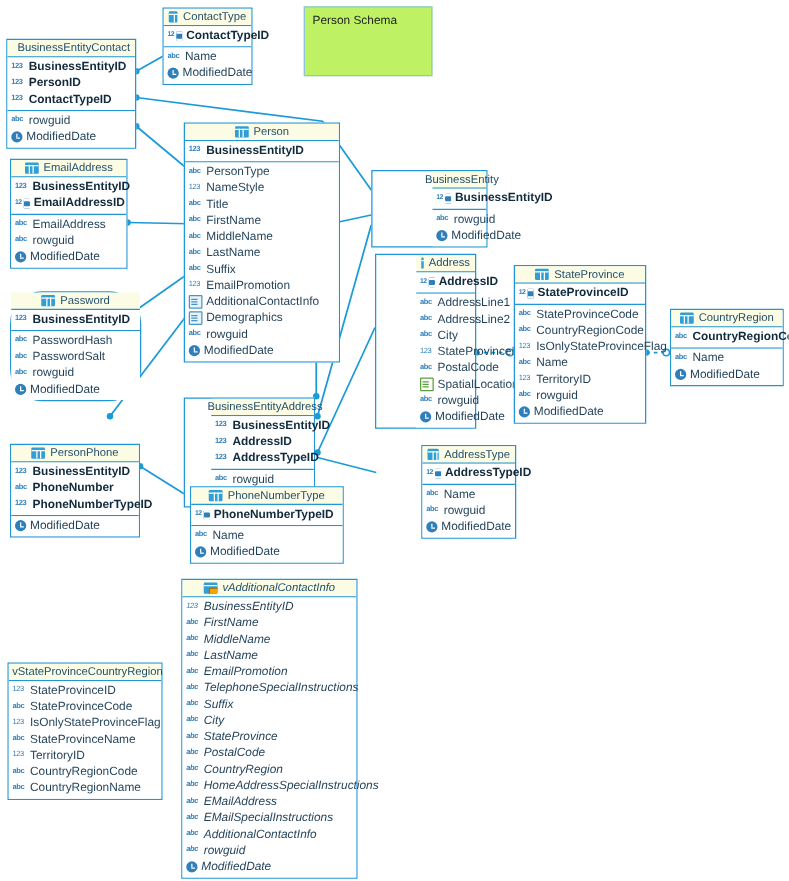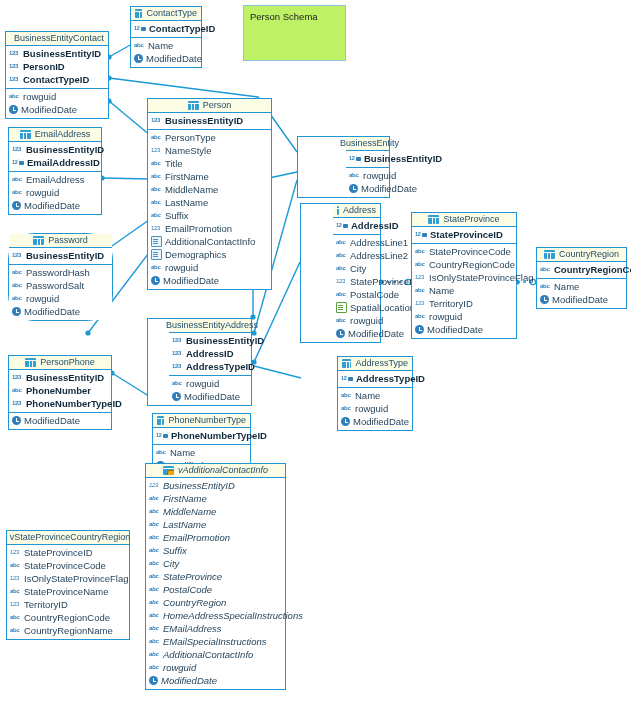--- a/index.html
+++ b/index.html
@@ -686,21 +686,21 @@
           <div class="field">
             <span class="ico ico-abc"></span>
             <span class="fname">rowguid</span>
           </div>
           <div class="field">
             <span class="ico ico-date"></span>
             <span class="fname">ModifiedDate</span>
           </div>
         </div>
       </div>
-      <div class="entity" style="left: 152px; top: 389px; width: 99px; margin-top: 24px;">
+      <div class="entity" style="left: 152px; top: 389px; width: 123px;">
         <div class="ent-title">
           <span class="ico-table"></span>
           <span>PhoneNumberType</span>
         </div>
         <div class="ent-keys">
           <div class="field pk">
             <span class="ico ico-pk"></span>
             <span class="fname">PhoneNumberTypeID</span>
           </div>
         </div>
@@ -736,20 +736,24 @@
           <div class="field">
             <span class="ico ico-abc"></span>
             <span class="fname">LastName</span>
           </div>
           <div class="field">
             <span class="ico ico-abc"></span>
             <span class="fname">EmailPromotion</span>
           </div>
           <div class="field">
             <span class="ico ico-abc"></span>
+            <span class="fname">TelephoneSpecialInstructions</span>
+          </div>
+          <div class="field">
+            <span class="ico ico-abc"></span>
             <span class="fname">Suffix</span>
           </div>
           <div class="field">
             <span class="ico ico-abc"></span>
             <span class="fname">City</span>
           </div>
           <div class="field">
             <span class="ico ico-abc"></span>
             <span class="fname">StateProvince</span>
           </div>

